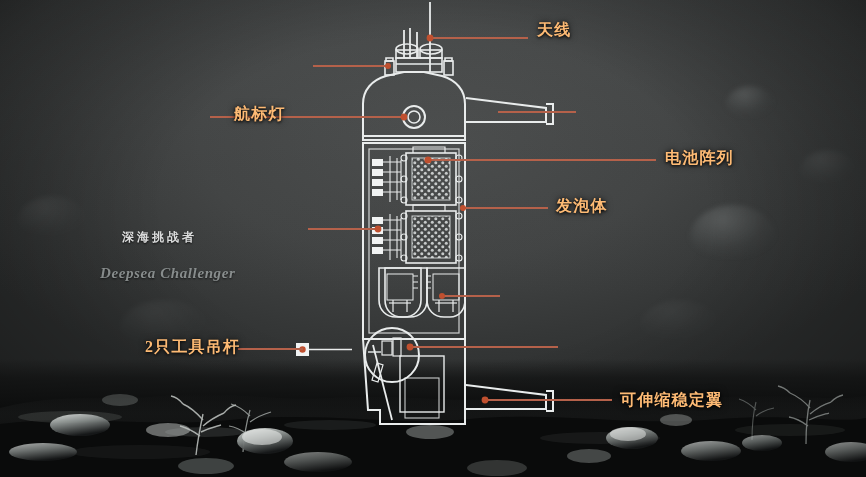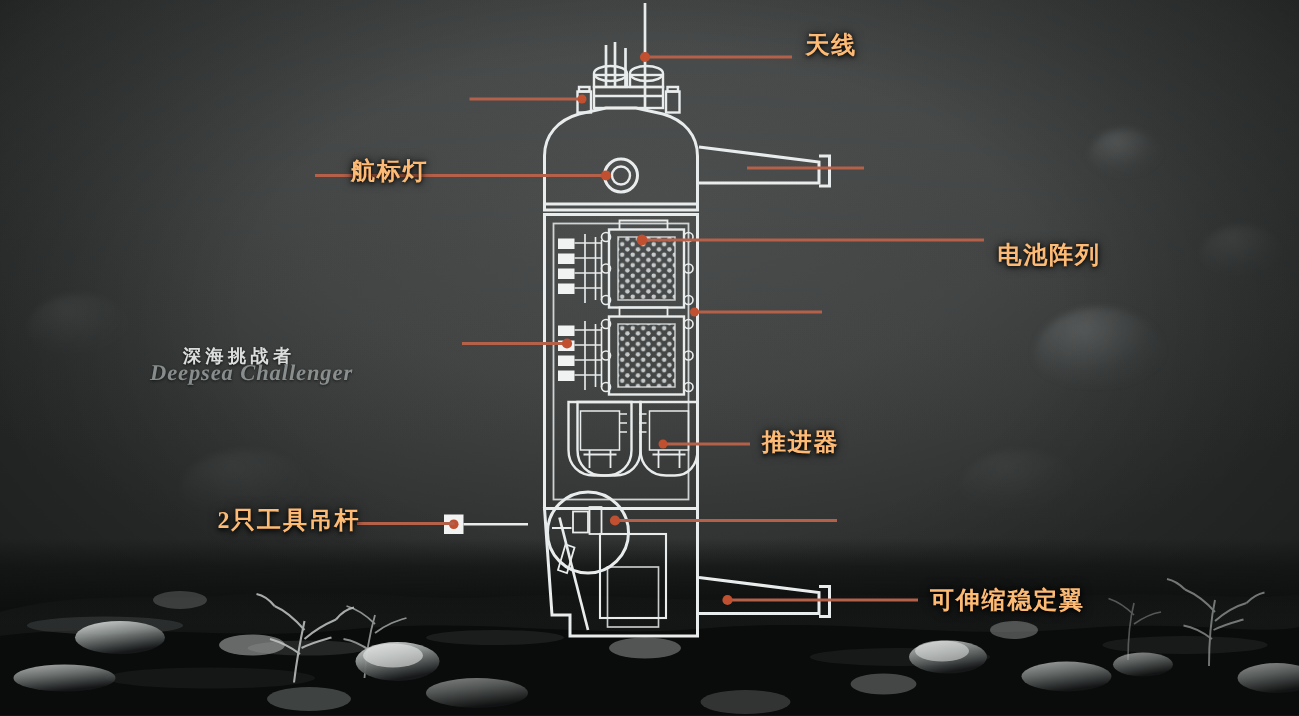--- a/index.html
+++ b/index.html
@@ -347,21 +347,21 @@
       <circle cx="463" cy="208" r="3.0"></circle>
       <circle cx="378" cy="229" r="3.4"></circle>
       <circle cx="442" cy="296" r="3.0"></circle>
       <circle cx="410" cy="347" r="3.4"></circle>
       <circle cx="485" cy="400" r="3.4"></circle>
     </g>
   </svg>
 
   <div class="label" style="left:537px;top:20px;">天线</div>
   <div class="label" style="left:234px;top:56px;margin-top:48px;">航标灯</div>
-  <div class="label" style="left:665px;top:148px;margin-top:12px;">电池阵列</div>
-  <div class="label" style="left:508px;top:285px;">推进器</div>
+  <div class="label" style="left:665px;top:148px;">电池阵列</div>
+  <div class="label" style="left:556px;top:196px;">发泡体</div>
   <div class="label" style="left:145px;top:337px;">2只工具吊杆</div>
   <div class="label" style="left:620px;top:390px;">可伸缩稳定翼</div>
 
   <div class="watermark-cn" style="left:122px;top:229px;">深海挑战者</div>
-  <div class="watermark-en" style="left:100px;top:241px;">Deepsea Challenger</div>
+  <div class="watermark-en" style="left:100px;top:265px;">Deepsea Challenger</div>
 
 </div>
 
 </body></html>

